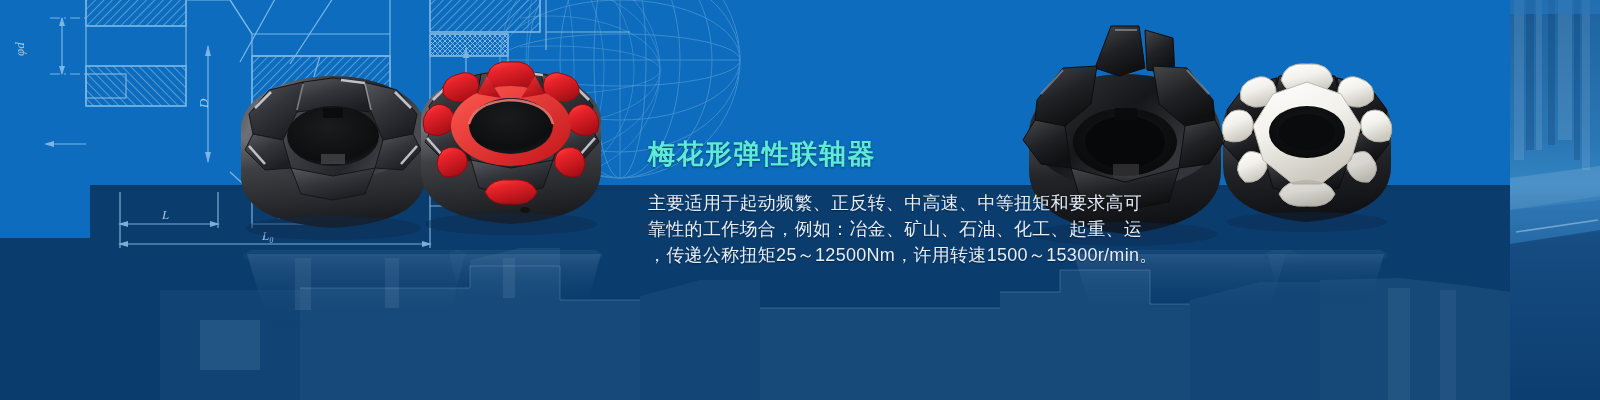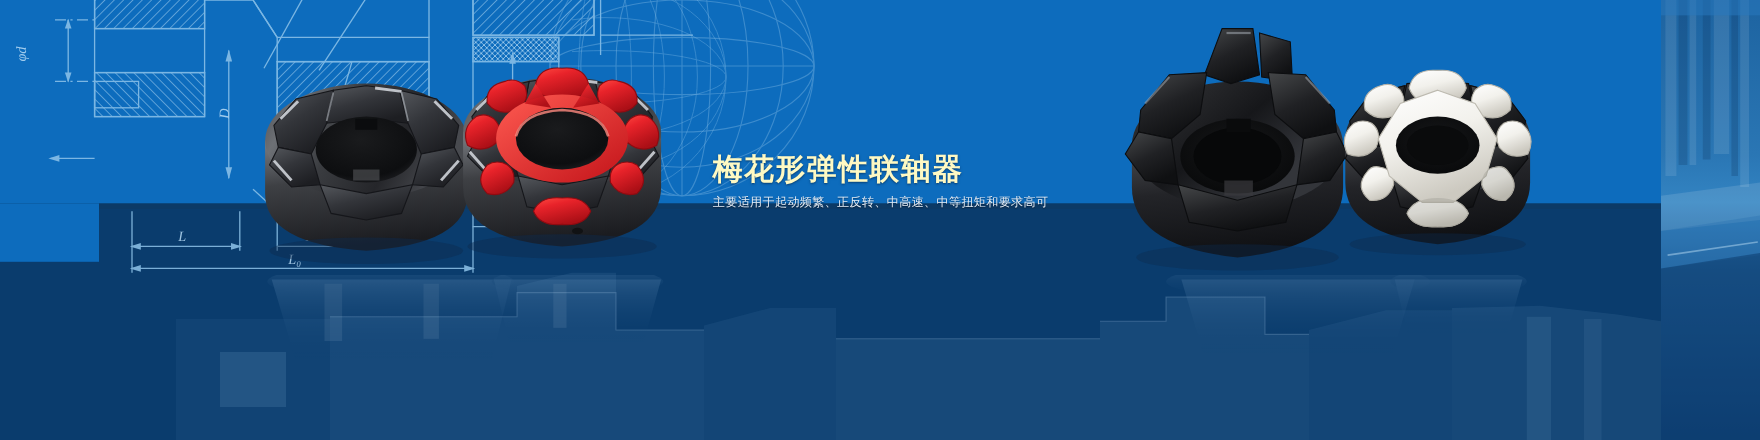--- a/index.html
+++ b/index.html
@@ -87,28 +87,29 @@
   
   #text-block {
     position:absolute;
     left:648px; top:137px;
     width:420px;
     z-index:8;
   }
   #title {
     font-size:27px;
     font-weight:bold;
-    color:#fef9c3;
+    color:#5eead4;
     letter-spacing:1.5px;
     line-height:34px;
     text-shadow:0 1px 2px rgba(0,20,45,.55);
     white-space:nowrap;
   }
   #desc {
-    font-size:11px;
+    margin-top:19px;
+    font-size:18px;
     color:#e6eef6;
     line-height:26px;
     letter-spacing:.3px;
     text-shadow:0 1px 1px rgba(0,15,35,.55);
   }
   #desc .line { display:block; white-space:nowrap; }
   #desc .line:nth-child(4) { letter-spacing:.1px; }
 
   svg { display:block; }
 </style>
@@ -552,16 +553,18 @@
         </g>
         <ellipse cx="292" cy="214" rx="80" ry="10" fill="#0d2a4e" opacity=".4"></ellipse>
       </g>
     </svg>
   </div>
 
   <div id="text-block">
     <div id="title">梅花形弹性联轴器</div>
     <div id="desc">
       <span class="line">主要适用于起动频繁、正反转、中高速、中等扭矩和要求高可</span>
+      <span class="line">靠性的工作场合，例如：冶金、矿山、石油、化工、起重、运</span>
+      <span class="line">，传递公称扭矩25～12500Nm，许用转速1500～15300r/min。</span>
     </div>
   </div>
 
 </div>
 
 </body></html>

